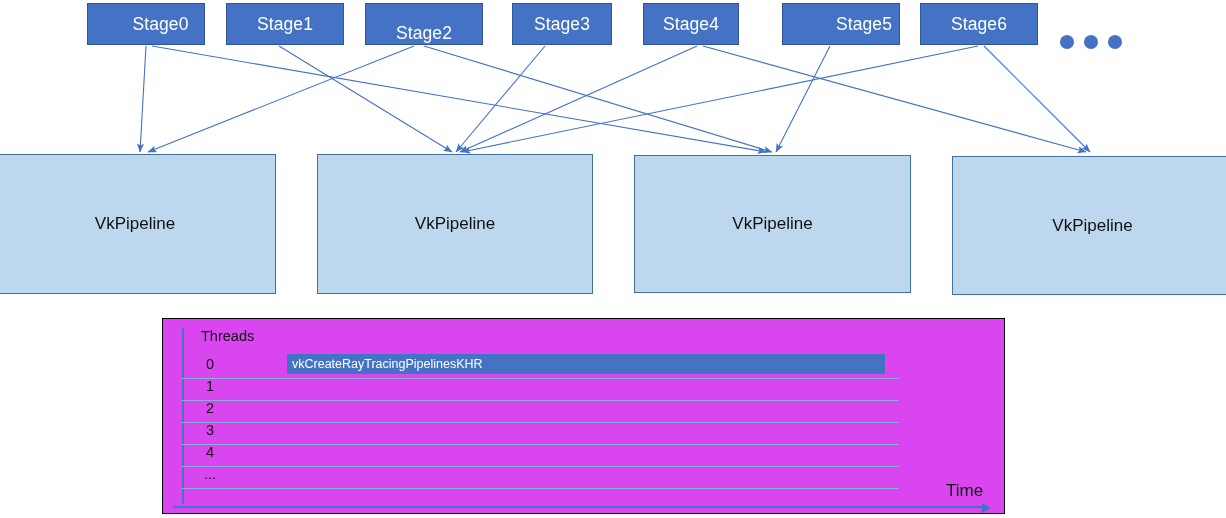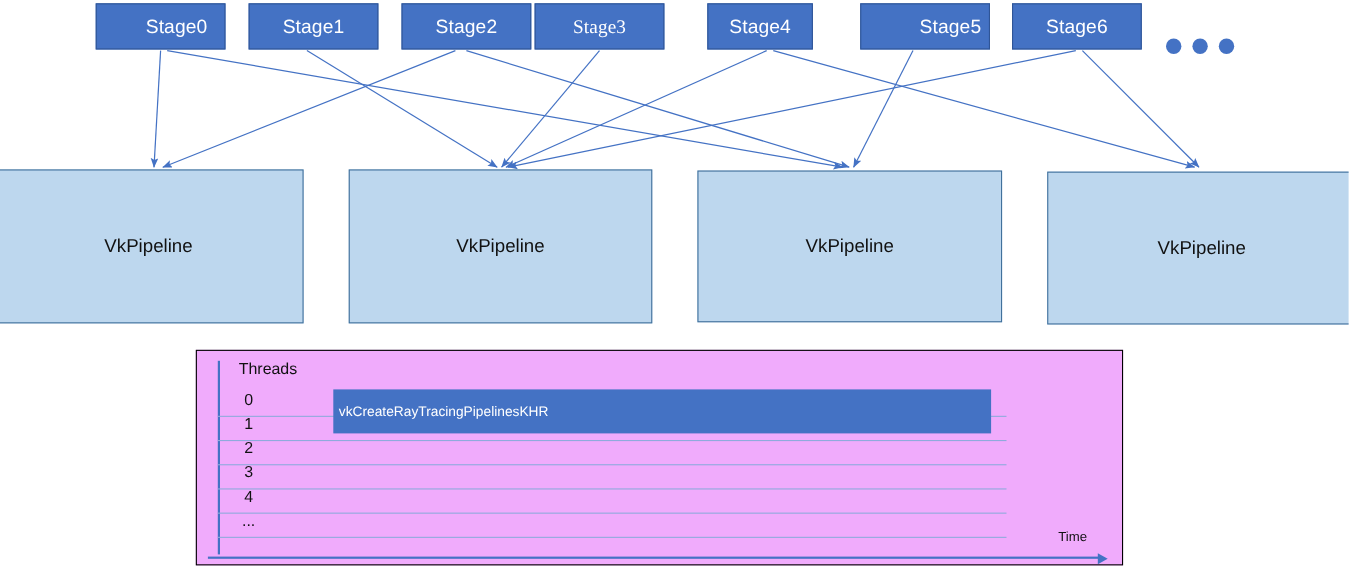--- a/index.html
+++ b/index.html
@@ -39,23 +39,23 @@
     font-size:17px;
     display:flex;align-items:center;justify-content:center;
   }
 
   
   #arrows{position:absolute;left:0;top:0;width:1226px;height:518px;pointer-events:none;}
 
   
   #timeline{
     position:absolute;
-    left:178px;top:318px;
+    left:162px;top:318px;
     width:843px;height:196px;
-    background:#f0abfc;
+    background:#d946ef;
     border:1.6px solid #000000;
     box-sizing:border-box;
   }
   .tl-vaxis{position:absolute;left:19px;top:9px;width:2px;height:176px;background:#4472C4;}
   .tl-haxis{position:absolute;left:10px;bottom:5px;height:2px;background:#4472C4;}
   .tl-harrow{position:absolute;bottom:0px;width:0;height:0;
     border-top:5px solid transparent;border-bottom:5px solid transparent;
     border-left:9px solid #4472C4;}
   .tl-title{
     position:absolute;left:38px;top:9px;
@@ -66,21 +66,21 @@
   .tl-bar{
     position:absolute;
     background:#4472C4;
     color:#ffffff;
     font-size:12.5px;
     display:flex;align-items:center;
     padding-left:5px;
     box-sizing:border-box;
     white-space:nowrap;
   }
-  .tl-time-label{position:absolute;font-size:12px;color:#111;}
+  .tl-time-label{position:absolute;font-size:17px;color:#111;}
 </style>
 </head>
 <body>
 
 <div id="canvas">
 
   <svg id="arrows" viewBox="0 0 1226 518" xmlns="http://www.w3.org/2000/svg">
     <defs>
       <marker id="ah" markerWidth="9" markerHeight="9" refX="7.6" refY="3.2" orient="auto" markerUnits="strokeWidth">
         <path d="M0,0 L8,3.2 L0,6.4 L1.6,3.2 z" fill="#4472C4"></path>
@@ -101,24 +101,24 @@
       </g>
   </svg>
 
   <div id="stage-layer">
       <div class="stage-box" style="left: 87px; top: 3px; width: 118px; padding-left: 29px;">
         <span>Stage0</span>
       </div>
       <div class="stage-box" style="left: 226px; top: 3px; width: 118px; justify-content: center;">
         <span>Stage1</span>
       </div>
-      <div class="stage-box" style="left: 365px; top: 3px; width: 118px;">
+      <div class="stage-box" style="left: 365px; top: 3px; width: 118px; align-items: flex-end;">
         <span>Stage2</span>
       </div>
-      <div class="stage-box" style="left: 486px; top: 3px; width: 118px; font-family: Liberation Serif, serif;">
+      <div class="stage-box" style="left: 512px; top: 3px; width: 100px;">
         <span>Stage3</span>
       </div>
       <div class="stage-box" style="left: 643px; top: 3px; width: 96px;">
         <span>Stage4</span>
       </div>
       <div class="stage-box" style="left: 782px; top: 3px; width: 118px; padding-left: 46px;">
         <span>Stage5</span>
       </div>
       <div class="stage-box" style="left: 920px; top: 3px; width: 118px; align-items: center;">
         <span>Stage6</span>
@@ -157,21 +157,21 @@
         <div class="tl-rowlabel" style="left: 30px; top: 81px;">2</div>
         <div class="tl-row-line" style="top: 103px; width: 717px;"></div>
         <div class="tl-rowlabel" style="left: 30px; top: 103px;">3</div>
         <div class="tl-row-line" style="top: 125px; width: 717px;"></div>
         <div class="tl-rowlabel" style="left: 30px; top: 125px;">4</div>
         <div class="tl-row-line" style="top: 147px; width: 717px;"></div>
         <div class="tl-rowlabel" style="left: 30px; top: 147px;">...</div>
         <div class="tl-row-line" style="top: 169px; width: 717px;"></div>
       </div>
     <div id="tl-bars">
-        <div class="tl-bar" style="left: 124px; top: 35px; width: 598px; height: 40px;">
+        <div class="tl-bar" style="left: 124px; top: 35px; width: 598px; height: 20px;">
           <span>vkCreateRayTracingPipelinesKHR</span>
         </div>
       </div>
     <div class="tl-time-label" id="tl-time" style="left: 783px; top: 162px;">Time</div>
     <div class="tl-haxis" id="tl-haxis" style="width: 811px;"></div>
     <div class="tl-harrow" id="tl-harrow" style="left: 819px;"></div>
   </div>
 
 </div>
 

